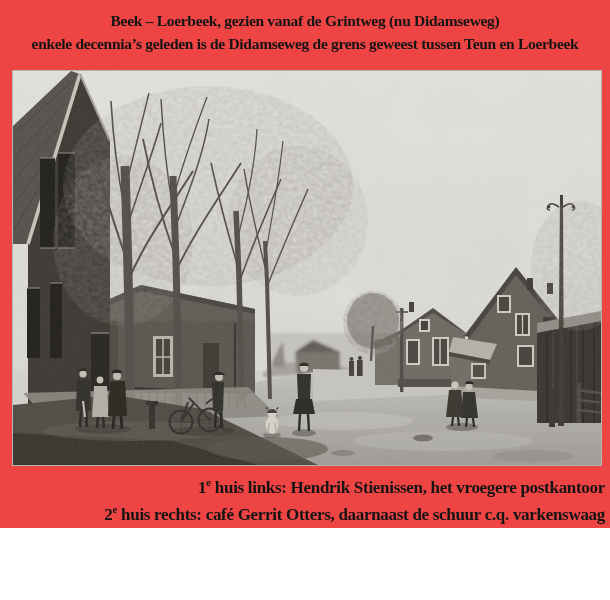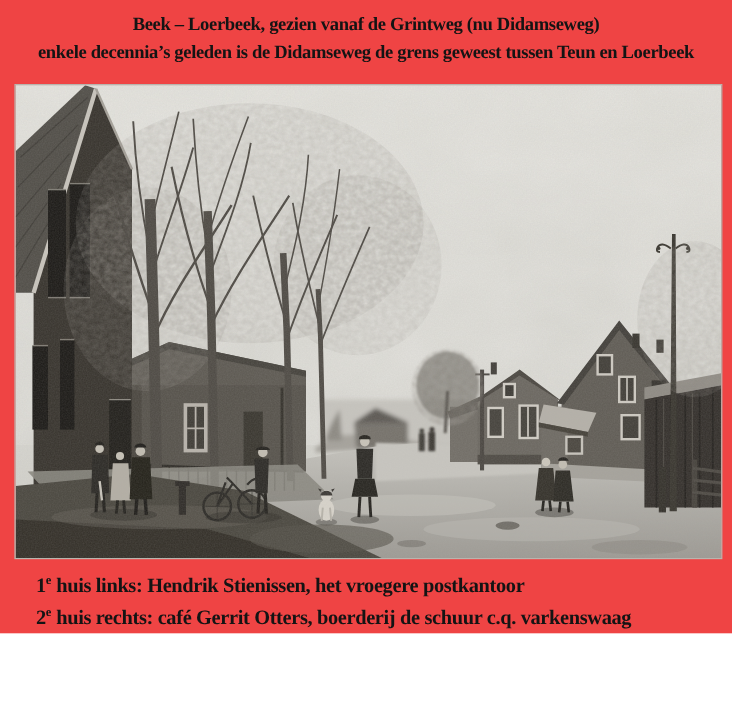--- a/index.html
+++ b/index.html
@@ -5,21 +5,21 @@
   html,body{margin:0;padding:0;background:#ffffff;}
   #page{position:relative;width:610px;height:528px;background:#ef4444;overflow:hidden;
         font-family:"Liberation Serif","DejaVu Serif",serif;color:#141414;}
   .title{position:absolute;top:9px;left:0;width:610px;text-align:center;
          font-weight:bold;font-size:15.5px;line-height:23px;letter-spacing:-0.3px;}
   .photo-frame{position:absolute;left:13px;top:71px;width:588px;height:394px;
                background:#dcdbd5;outline:1px solid #b8b5ae;}
   .photo-frame svg{display:block;}
   .captions{position:absolute;left:30px;top:474px;width:575px;
             font-weight:bold;font-size:17px;line-height:27px;letter-spacing:-0.3px;}
-  .cap-line{white-space:nowrap;}
+  .cap-line{white-space:nowrap;text-align:right;}
   .cap-line sup{font-size:10.5px;line-height:0;vertical-align:super;letter-spacing:0;}
 </style>
 </head>
 <body>
 
 <div id="page">
 
   <div class="title">
     <div>Beek – Loerbeek, gezien vanaf de Grintweg (nu Didamseweg)</div>
     <div>enkele decennia’s geleden is de Didamseweg de grens geweest tussen Teun en Loerbeek</div>
@@ -351,16 +351,16 @@
         <line x1="454" y1="347" x2="453" y2="356" stroke="#23211d" stroke-width="2.2"></line>
         <line x1="460" y1="347" x2="461" y2="356" stroke="#23211d" stroke-width="2.2"></line>
       </g>
 
       <rect x="0" y="0" width="588" height="394" filter="url(#fgrain)" opacity="0.32"></rect>
     </svg>
   </div>
 
   <div class="captions">
     <div class="cap-line"><span>1</span><sup>e</sup><span> huis links: Hendrik Stienissen, het vroegere postkantoor</span></div>
-    <div class="cap-line"><span>2</span><sup>e</sup><span> huis rechts: café Gerrit Otters, boerderij de schuur c.q. varkenswaag</span></div>
+    <div class="cap-line"><span>2</span><sup>e</sup><span> huis rechts: café Gerrit Otters, daarnaast de schuur c.q. varkenswaag</span></div>
   </div>
 
 </div>
 
 </body></html>

